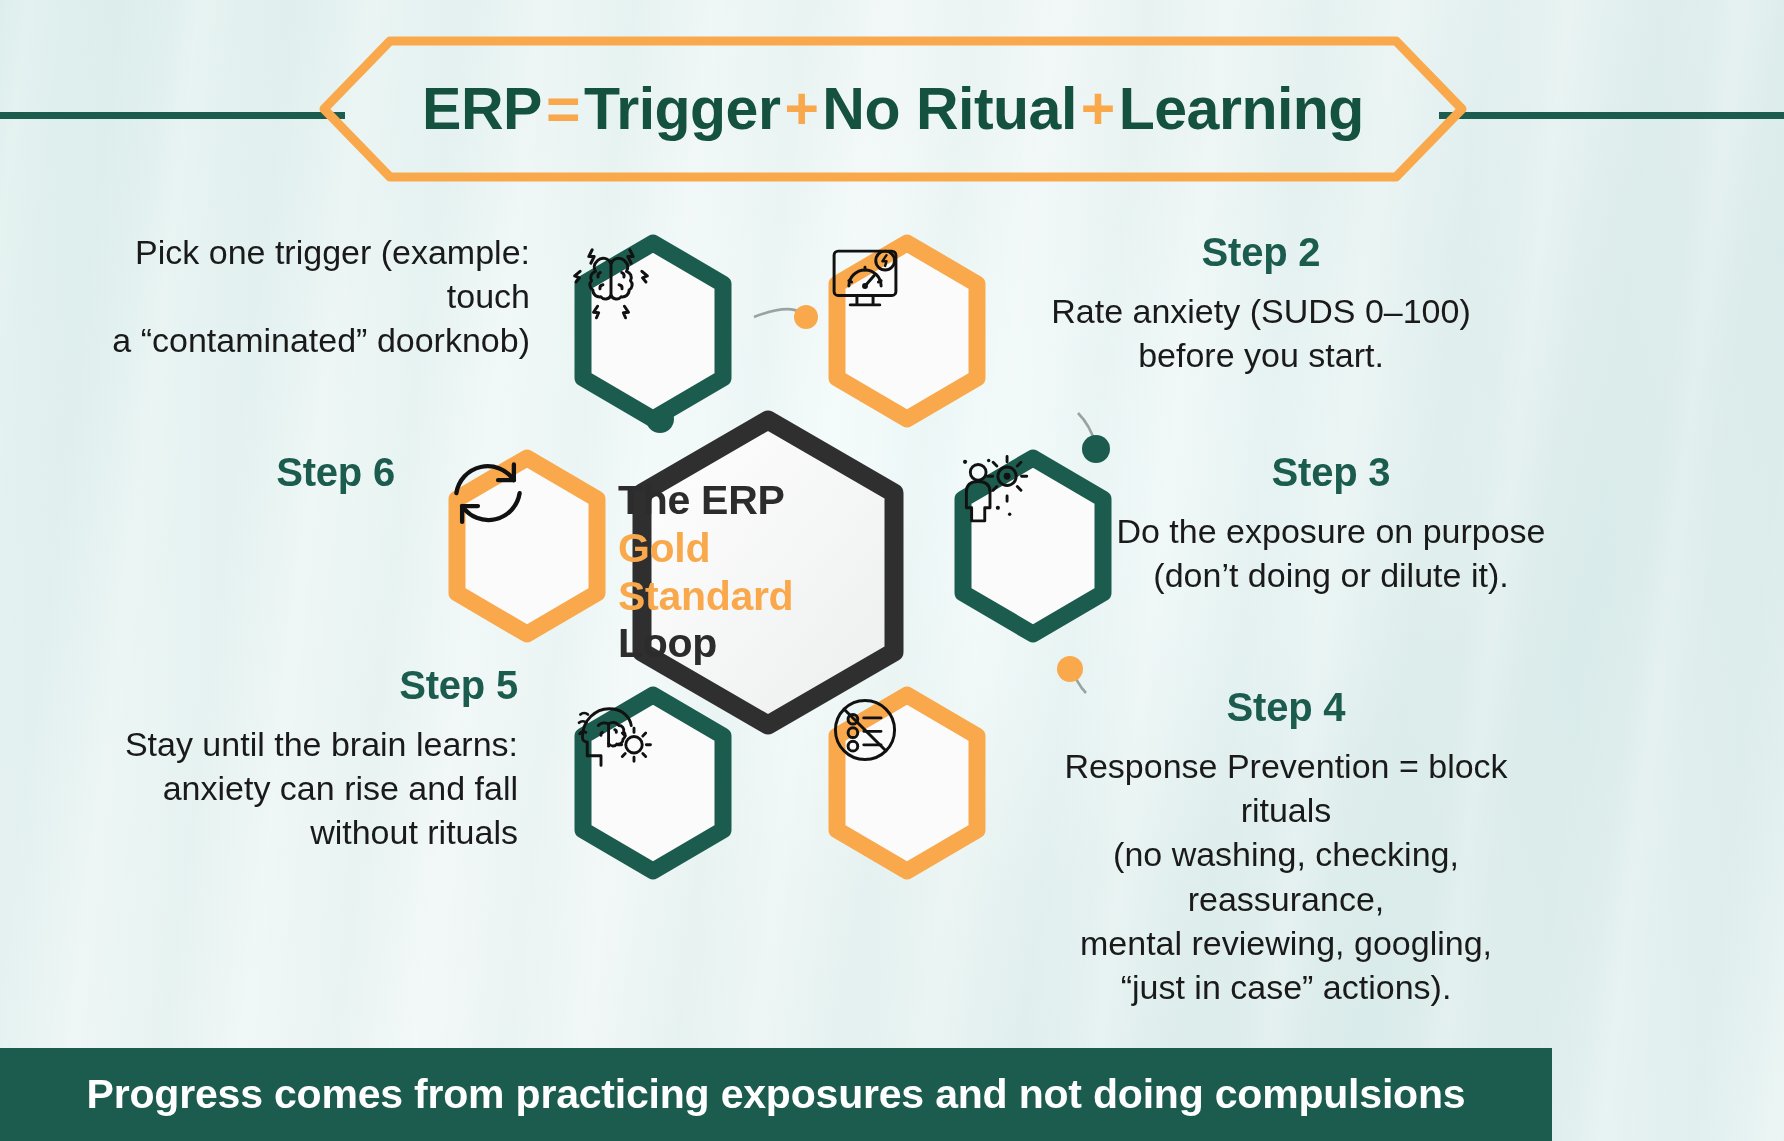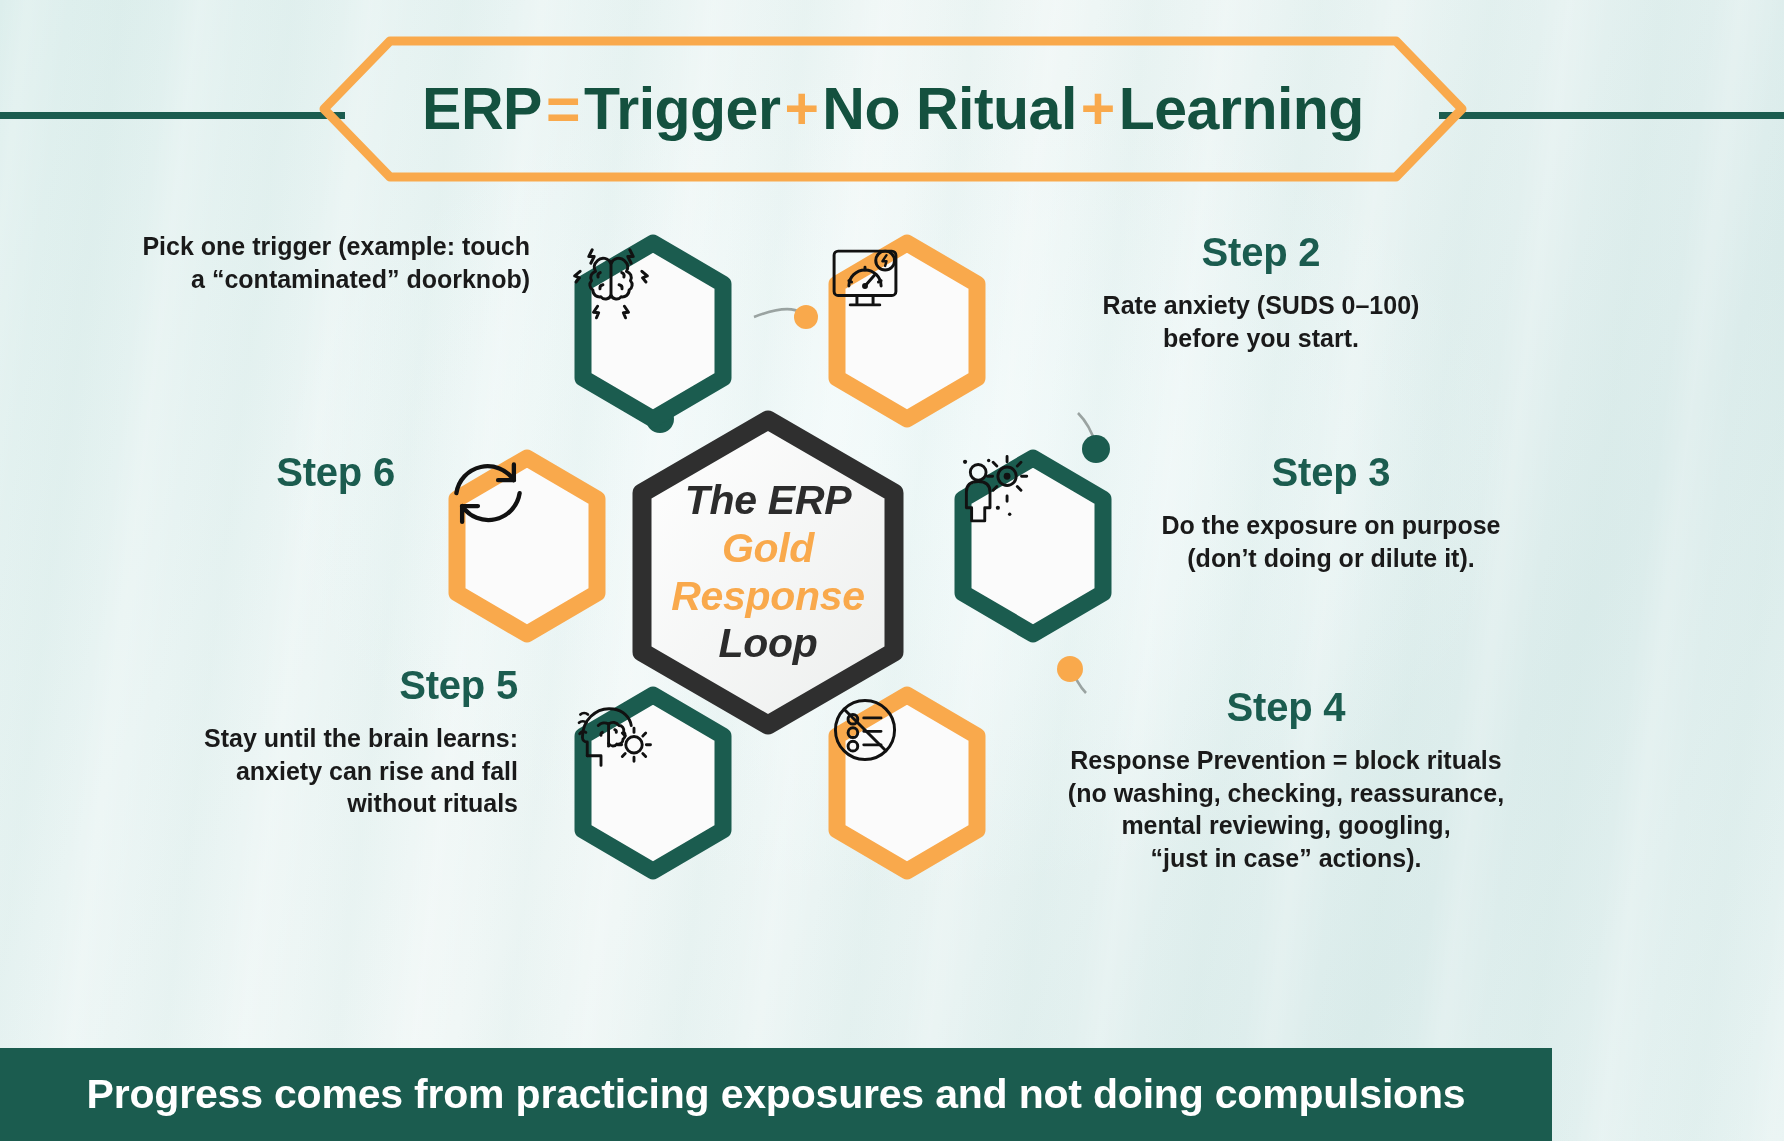--- a/index.html
+++ b/index.html
@@ -50,33 +50,33 @@
 
   .hexwrap{ position:absolute; }
   .hexwrap svg{ position:absolute; left:0; top:0; overflow:visible; }
   .hex-icon{
     position:absolute; display:flex; align-items:center; justify-content:center;
     pointer-events:none;
   }
 
   .center-text{
     position:absolute; inset:0; display:flex; flex-direction:column;
-    align-items:center; justify-content:center; line-height:1.17;
-    font-size:41px; font-weight:800; color:#2c2c2c; letter-spacing:-0.3px;font-style:italic;
+    justify-content:center; line-height:1.17;
+    font-size:41px; font-weight:800; color:#2c2c2c; letter-spacing:-0.3px;
   }
   .center-text .gold{ color:#f9a94c; }
 
   
   .step{ position:absolute; }
   .step h3{
     font-size:40px; font-weight:800; color:#1b5c4f; letter-spacing:-0.2px;
     margin-bottom:14px;
   }
   .step p{
-    font-size:25px; font-weight:700; color:#1a1a1a; line-height:1.30;
+    font-size:34px; font-weight:400; color:#1a1a1a; line-height:1.30;
     white-space:pre-line;
   }
   .step.right h3, .step.right p{ text-align:center; }
   .step.left h3, .step.left p{ text-align:right; }
 
   
   #footer{
     position:absolute; left:0; bottom:0; width:1552px; height:93px;
     background:#1b5c4f; display:flex; align-items:center; justify-content:center;
   }
@@ -134,21 +134,21 @@
           <linearGradient id="centerFill" x1="0" y1="0" x2="1" y2="1">
             <stop offset="0%" stop-color="#ffffff"></stop>
             <stop offset="100%" stop-color="#eceeed"></stop>
           </linearGradient>
         </defs>
         <path d="M 150,10 L 276,83 L 276,242 L 150,315 L 24,242 L 24,83 Z" fill="url(#centerFill)" stroke="#2f2f2f" stroke-width="19" stroke-linejoin="round"></path>
       </svg>
       <div class="center-text">
         <span>The ERP</span>
         <span class="gold">Gold</span>
-        <span class="gold">Response</span>
+        <span class="gold">Standard</span>
         <span>Loop</span>
       </div>
     </div>
 
     <div class="hexwrap" style="left:568px; top:50px; width:170px; height:192px;">
       <svg width="170" height="192" viewBox="0 0 170 192">
         <path d="M 85,8 L 155,49 L 155,143 L 85,184 L 15,143 L 15,49 Z" fill="#fbfbfb" stroke="#1b5c4f" stroke-width="17" stroke-linejoin="round"></path>
       </svg>
       <div class="hex-icon" style="left:0; top:0; width:170px; height:192px;">
         <svg width="86" height="86" viewBox="0 0 64 64" fill="none" stroke="#111" stroke-width="2.2" stroke-linecap="round" stroke-linejoin="round">

